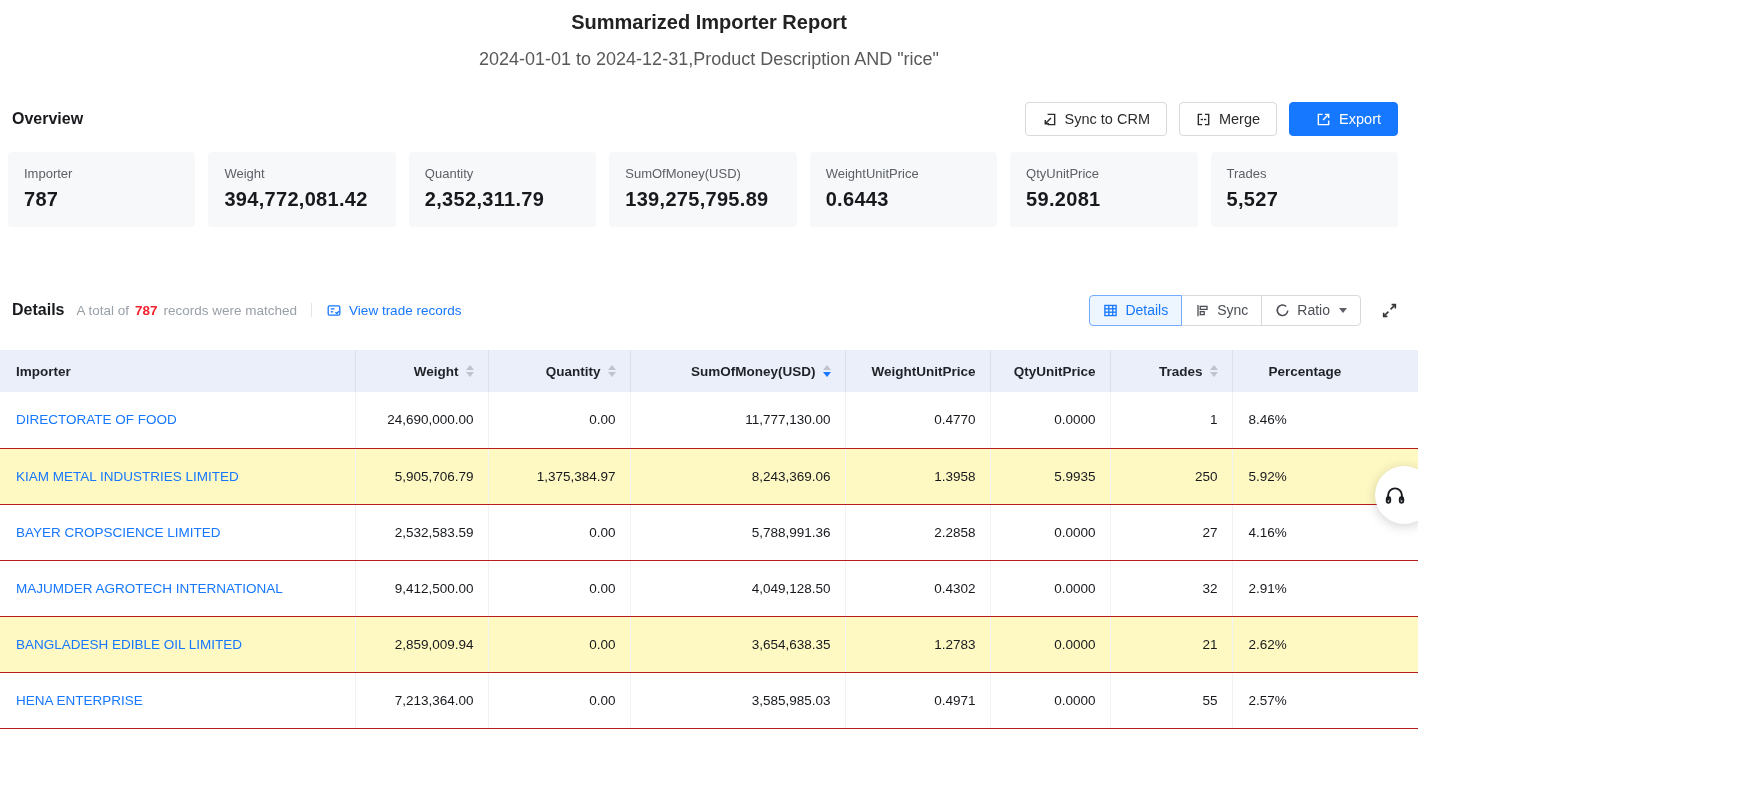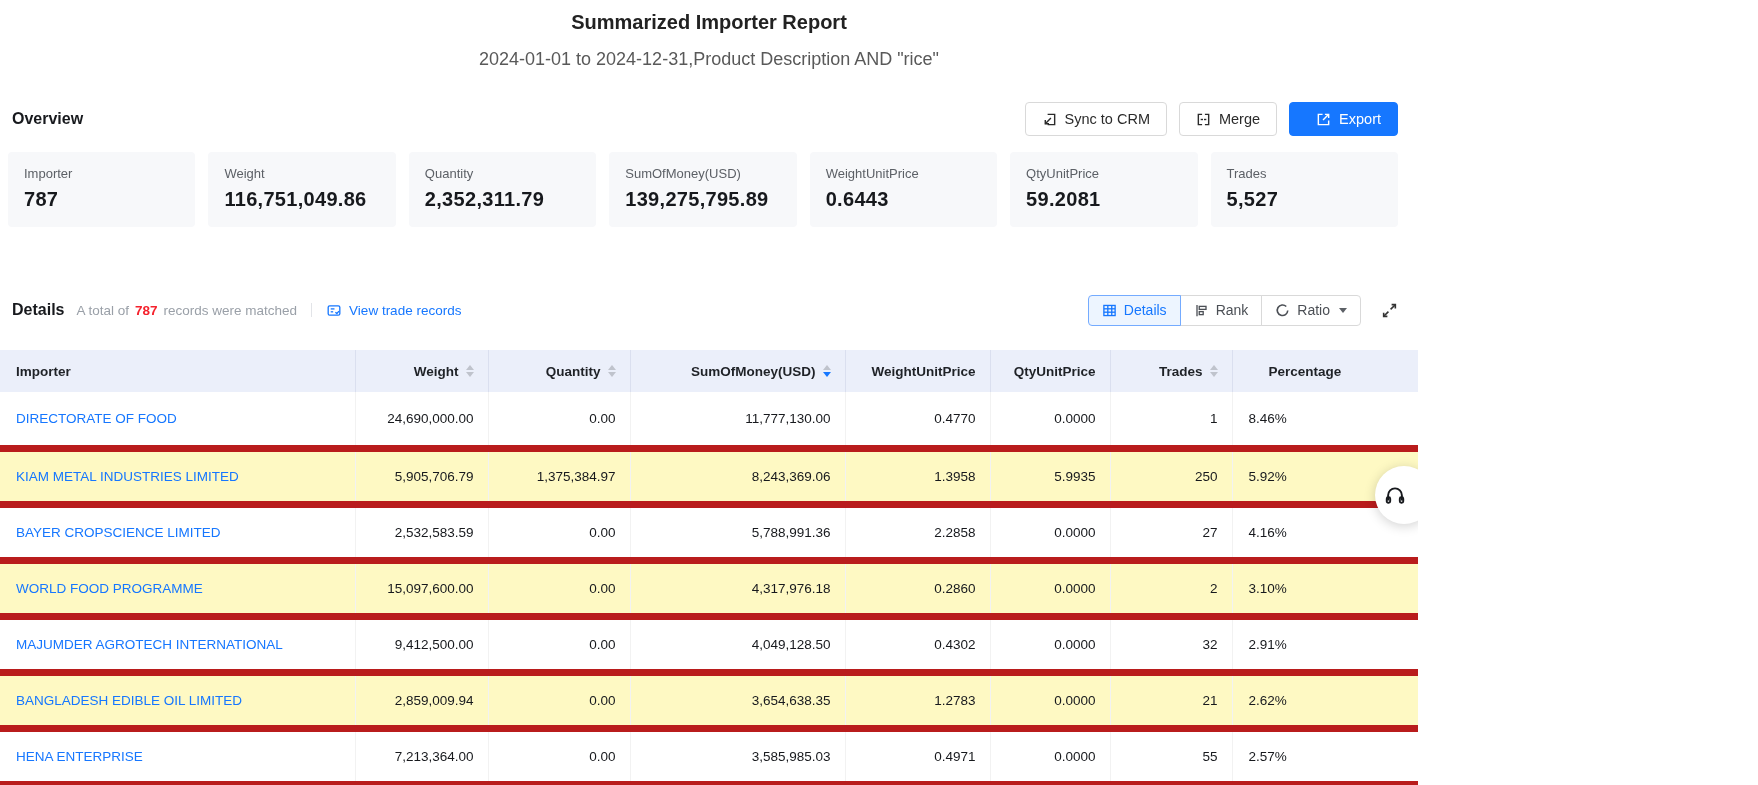--- a/index.html
+++ b/index.html
@@ -52,21 +52,21 @@
   .caret-down { width:0; height:0; border-left:4.5px solid transparent; border-right:4.5px solid transparent; border-top:5.5px solid #5c6066; margin-left:2px; }
   .fs-icon { display:inline-flex; cursor:pointer; color:#333; }
 
   
   .tbl { margin-top:25px; width:100%; display:table; table-layout:fixed; border-collapse:collapse; }
   .tr { display:table-row; }
   .tr.alt .td { background:#fef9c3; }
   .th, .td { display:table-cell; vertical-align:middle; font-size:13.5px; }
   .th { background:#ebeffa; height:42px; font-weight:700; color:#1f2227; border-right:1px solid #dadfef; }
   .th:last-child { border-right:none;padding-left:36px; }
-  .td { height:56px; background:#fff; border-bottom:7px solid #b91c1c; border-right:1px solid #f2f2f2; color:#17191d; }
+  .td { height:56px; background:#fff; border-bottom:1px solid #b91c1c; border-right:1px solid #f2f2f2; color:#17191d; }
   .td:last-child { border-right:none; }
   .c0 { width:355px; text-align:left; padding-left:16px; }
   .c1 { width:133px; text-align:right; padding-right:14px; }
   .c2 { width:142px; text-align:right; padding-right:14px; }
   .c3 { width:215px; text-align:right; padding-right:14px; }
   .c4 { width:145px; text-align:right; padding-right:14px; }
   .c5 { width:120px; text-align:right; padding-right:14px; }
   .c6 { width:122px; text-align:right; padding-right:14px; }
   .c7 { text-align:left; padding-left:16px; }
   .importer-link { color:#1677ff; text-decoration:none; cursor:pointer; }
@@ -128,21 +128,21 @@
     </div>
   </div>
 
   <div class="cards">
     <div class="card">
       <div class="label">Importer</div>
       <div class="value">787</div>
     </div>
     <div class="card">
       <div class="label">Weight</div>
-      <div class="value">116,751,049.86</div>
+      <div class="value">394,772,081.42</div>
     </div>
     <div class="card">
       <div class="label">Quantity</div>
       <div class="value">2,352,311.79</div>
     </div>
     <div class="card">
       <div class="label">SumOfMoney(USD)</div>
       <div class="value">139,275,795.89</div>
     </div>
     <div class="card">
@@ -195,21 +195,21 @@
           <span>Details</span>
         </button>
         <button class="seg-btn">
           <span style="display:inline-flex;">
             <svg width="15" height="15" viewBox="0 0 16 16" fill="none" stroke="currentColor" stroke-width="1.4">
               <path d="M3.2 2 V14"></path>
                 <rect x="5.6" y="3.6" width="7.2" height="3.2"></rect>
                 <rect x="5.6" y="9.2" width="4.2" height="3.2"></rect>
             </svg>
           </span>
-          <span>Rank</span>
+          <span>Sync</span>
         </button>
         <button class="seg-btn">
           <span style="display:inline-flex;">
             <svg width="15" height="15" viewBox="0 0 16 16" fill="none" stroke="currentColor" stroke-width="1.7">
               <path d="M12 3.8 A5.6 5.6 0 1 0 13.6 8"></path>
             </svg>
           </span>
           <span>Ratio</span>
           <span class="caret-down"></span>
         </button>
@@ -308,30 +308,20 @@
         <div class="tr">
           <div class="td c0"><a class="importer-link">BAYER CROPSCIENCE LIMITED</a></div>
           <div class="td c1">2,532,583.59</div>
           <div class="td c2">0.00</div>
           <div class="td c3">5,788,991.36</div>
           <div class="td c4">2.2858</div>
           <div class="td c5">0.0000</div>
           <div class="td c6">27</div>
           <div class="td c7">4.16%</div>
         </div>
-        <div class="tr alt">
-          <div class="td c0"><a class="importer-link">WORLD FOOD PROGRAMME</a></div>
-          <div class="td c1">15,097,600.00</div>
-          <div class="td c2">0.00</div>
-          <div class="td c3">4,317,976.18</div>
-          <div class="td c4">0.2860</div>
-          <div class="td c5">0.0000</div>
-          <div class="td c6">2</div>
-          <div class="td c7">3.10%</div>
-        </div>
         <div class="tr">
           <div class="td c0"><a class="importer-link">MAJUMDER AGROTECH INTERNATIONAL</a></div>
           <div class="td c1">9,412,500.00</div>
           <div class="td c2">0.00</div>
           <div class="td c3">4,049,128.50</div>
           <div class="td c4">0.4302</div>
           <div class="td c5">0.0000</div>
           <div class="td c6">32</div>
           <div class="td c7">2.91%</div>
         </div>

